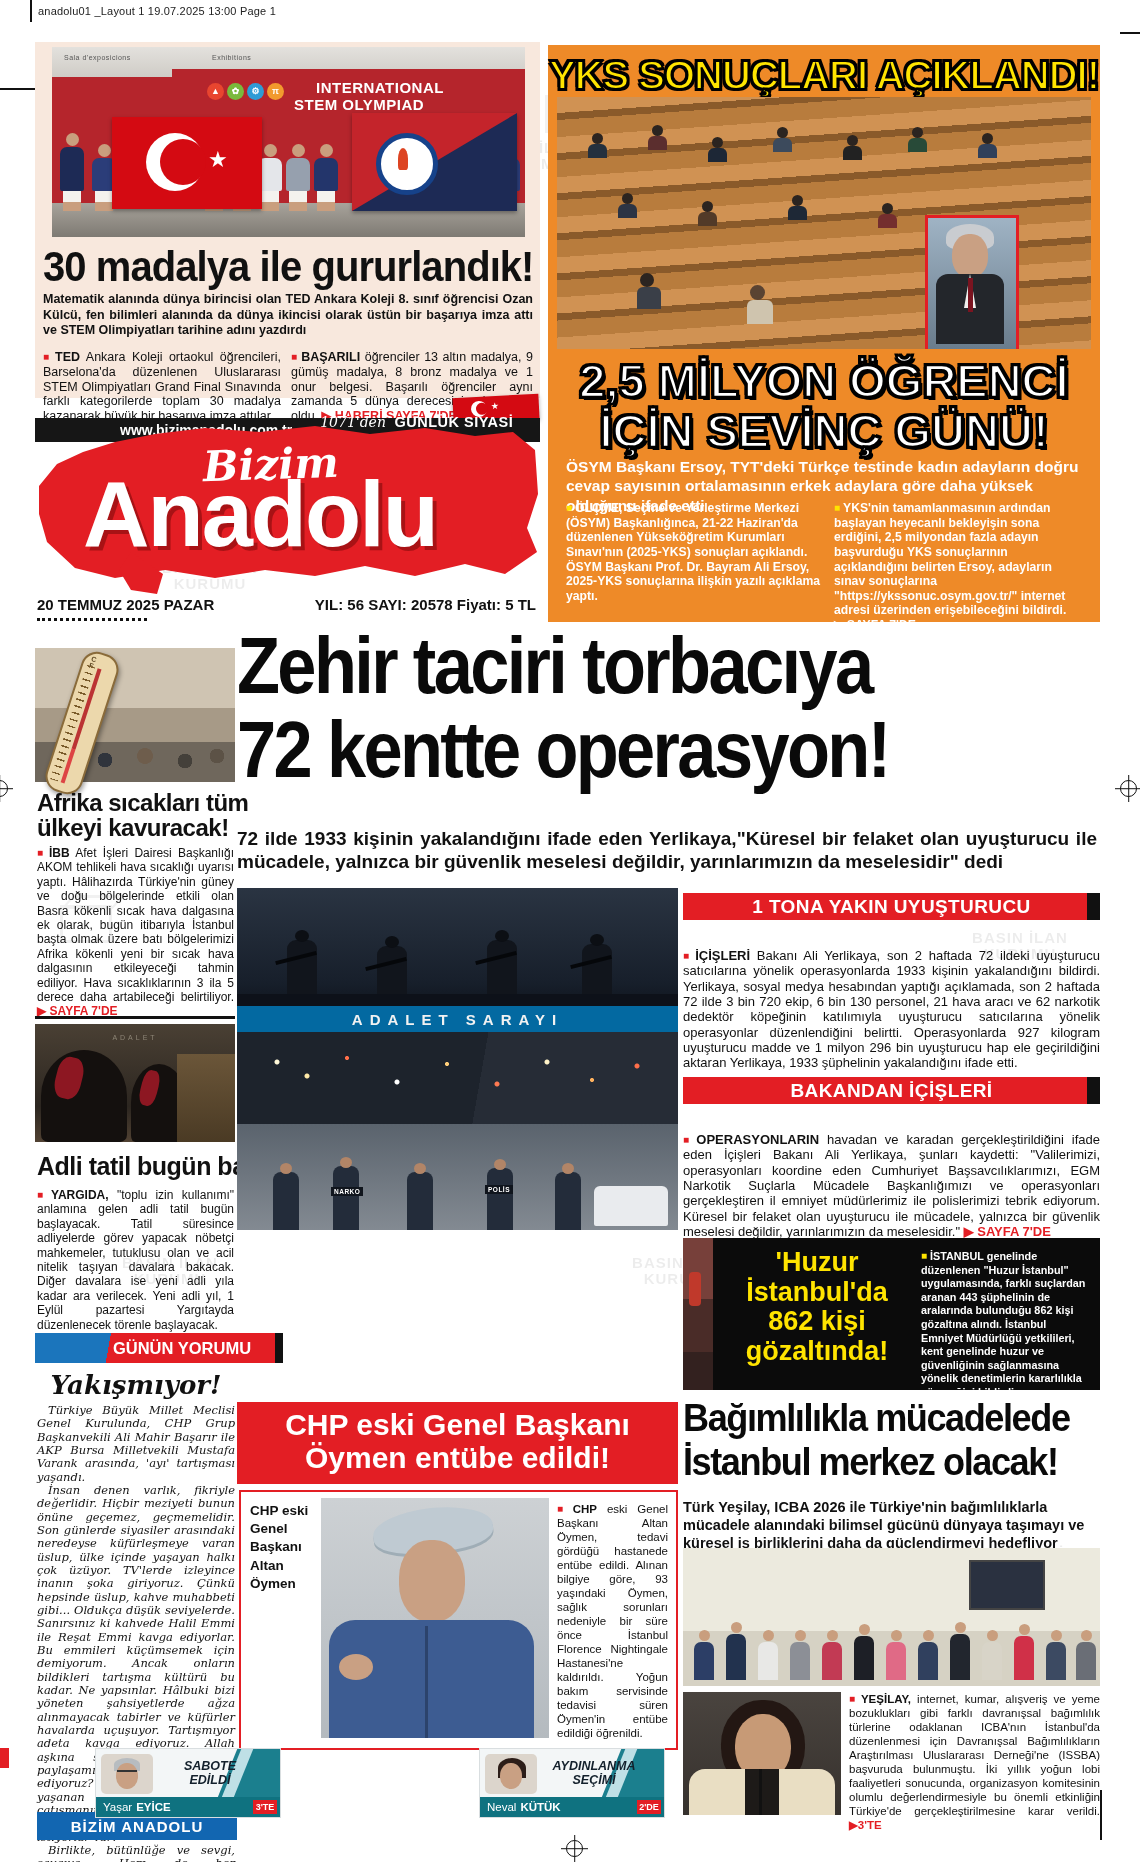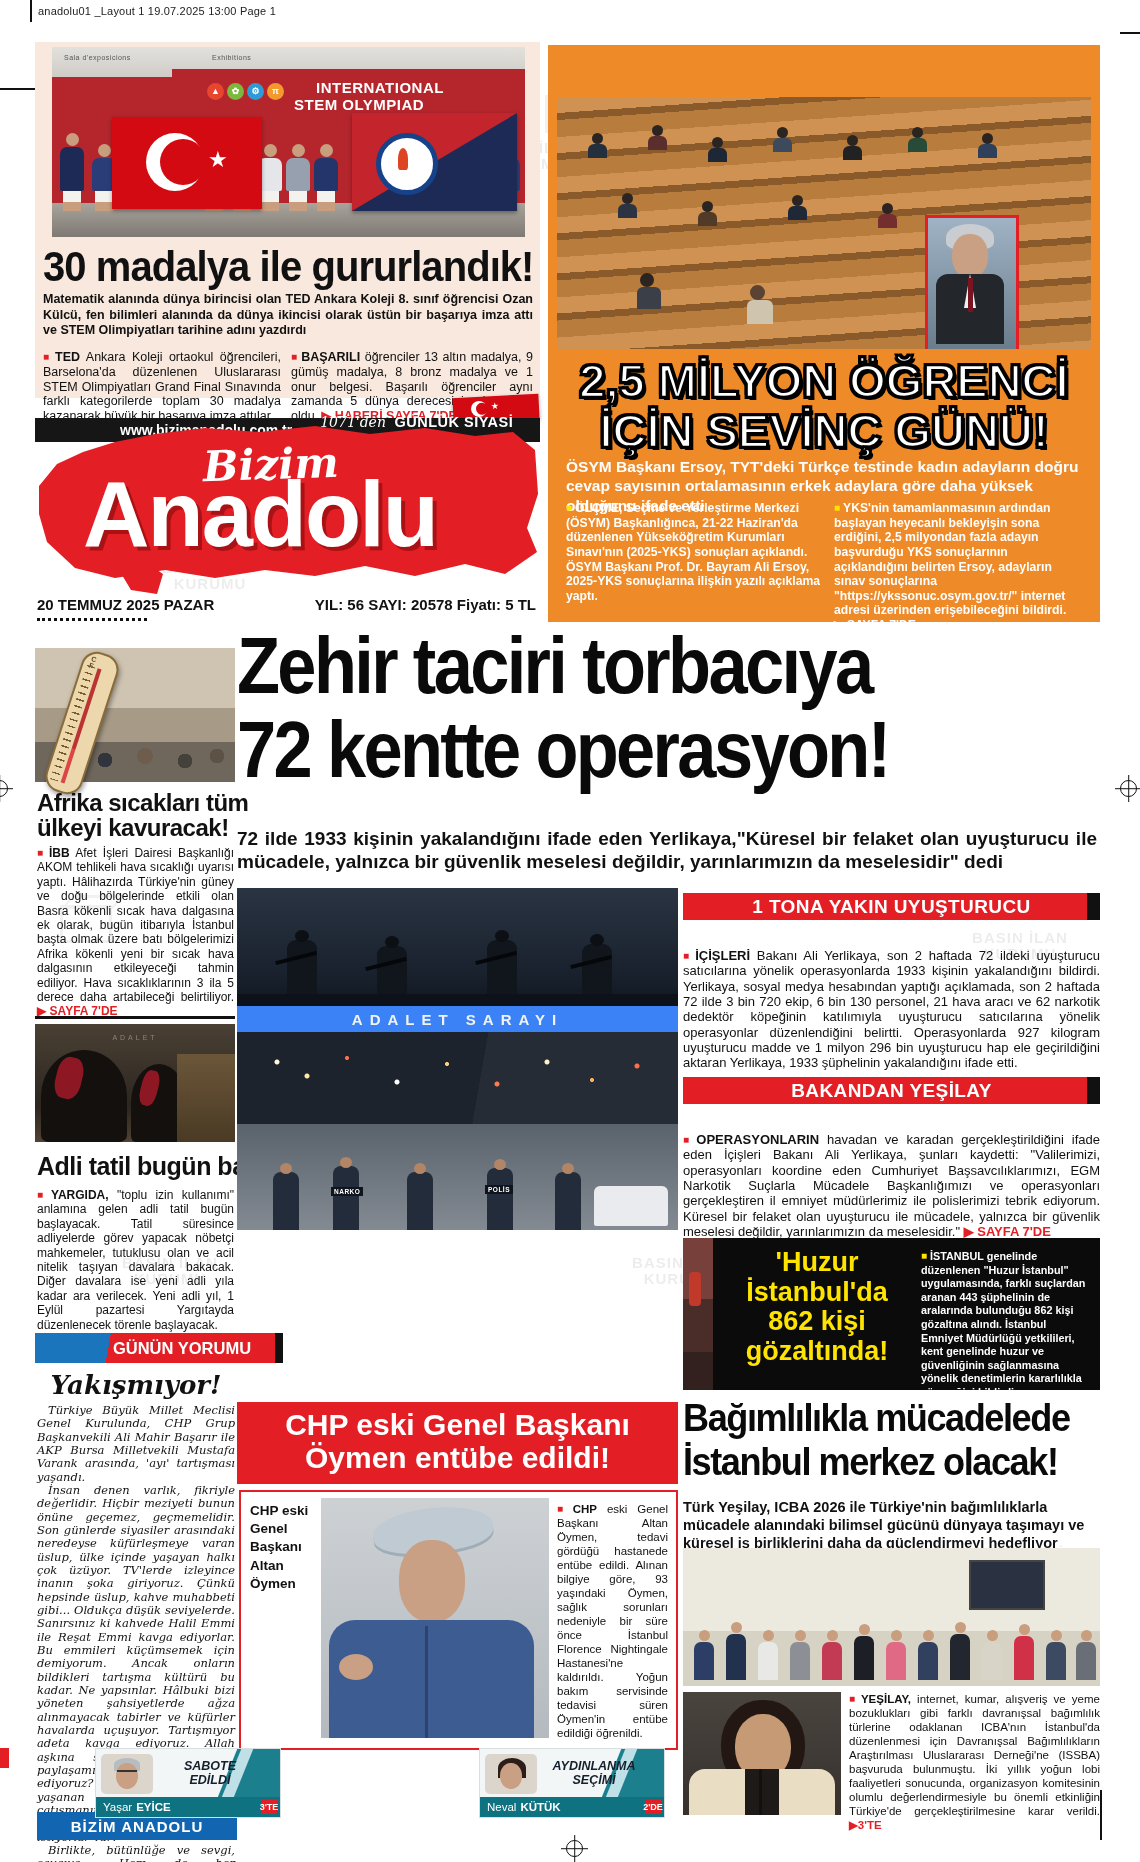--- a/index.html
+++ b/index.html
@@ -97,21 +97,21 @@
   .yorumtitle{font-family:"DejaVu Serif",serif;font-style:italic;font-weight:bold;font-size:26px;text-align:center;}
   .yorum{font-family:"DejaVu Serif",serif;font-style:italic;font-size:11.5px;line-height:1.16;text-align:justify;}
   .yorum p{margin:0;text-indent:11px;}
   .bluebar{background:#1266b1;color:#fff;font-weight:800;font-size:15px;display:flex;align-items:center;justify-content:center;letter-spacing:1px;}
   
   .nightops{background:linear-gradient(#2a3442,#171f2b 80%,#10161f);overflow:hidden;}
   .sol{position:absolute;width:30px;height:54px;background:#11151c;border-radius:9px 9px 0 0;}
   .sol::before{content:"";position:absolute;top:-10px;left:8px;width:14px;height:12px;border-radius:50%;background:#0c0f14;}
   .sol::after{content:"";position:absolute;top:16px;left:-12px;width:42px;height:3.5px;background:#05070a;transform:rotate(-14deg);}
   .ledge{position:absolute;left:0;right:0;bottom:0;height:12px;background:#0d1119;}
-  .signband{background:#3b82f6;color:#f2f2f2;font-size:15px;letter-spacing:7px;font-weight:600;
+  .signband{background:#0369a1;color:#f2f2f2;font-size:15px;letter-spacing:7px;font-weight:600;
             display:flex;align-items:center;justify-content:center;}
   .nightstreet{background:
      radial-gradient(circle 5px at 40px 30px,#fff8d8 40%,transparent 60%),
      radial-gradient(circle 5px at 70px 44px,#ffe9a8 40%,transparent 60%),
      radial-gradient(circle 4px at 110px 26px,#ff6f4a 40%,transparent 60%),
      radial-gradient(circle 5px at 160px 50px,#fff 40%,transparent 60%),
      radial-gradient(circle 4px at 210px 32px,#ffce7a 40%,transparent 60%),
      radial-gradient(circle 5px at 260px 52px,#ff7a52 40%,transparent 60%),
      radial-gradient(circle 5px at 310px 30px,#fff3c8 40%,transparent 60%),
      radial-gradient(circle 4px at 355px 48px,#ffb25e 40%,transparent 60%),
@@ -167,21 +167,21 @@
   
   .teaser{background:#f3f6f7;overflow:hidden;border:1px solid #d9dee0;}
   .teaser .sw1{position:absolute;right:-14px;top:-8px;width:70px;height:120%;background:#1b7f8e;transform:skewX(-22deg);}
   .teaser .sw2{position:absolute;right:40px;top:-8px;width:12px;height:120%;background:#bfe0e6;transform:skewX(-22deg);}
   .tport{position:absolute;left:5px;top:5px;width:52px;height:40px;border-radius:5px;overflow:hidden;background:#dcd5cc;}
   .tface{position:absolute;left:15px;top:9px;width:22px;height:26px;border-radius:48%;background:#c9a083;}
   .thair{position:absolute;left:13px;top:4px;width:26px;height:13px;border-radius:50% 50% 0 0;}
   .ttitle{position:absolute;font-style:italic;font-weight:900;font-size:12.5px;line-height:1.15;color:#13202c;text-align:center;}
   .tbar{position:absolute;left:0;right:0;bottom:0;height:20px;background:#0f7280;color:#fff;display:flex;align-items:center;padding-left:7px;font-size:11.5px;}
   .tbar b{margin-left:4px;font-weight:800;}
-  .tbadge{position:absolute;right:3px;bottom:3px;width:16px;height:14px;background:#e31e24;color:#fff;font-size:9px;font-weight:800;
+  .tbadge{position:absolute;right:3px;bottom:3px;width:24px;height:14px;background:#e31e24;color:#fff;font-size:9px;font-weight:800;
           display:flex;align-items:center;justify-content:center;margin-left:16px;}
 </style>
 </head>
 <body>
 
 <div id="page">
 
   <div class="abs cl" style="left:30px;top:0;width:1.5px;height:22px;"></div>
   <div class="abs slug" style="left:38px;top:5px;">anadolu01 _Layout 1  19.07.2025  13:00  Page 1</div>
   <div class="abs cl" style="left:0;top:88px;width:44px;height:1.5px;"></div>
@@ -304,20 +304,21 @@
     <div class="abs bt" style="left:8px;top:288px;width:238px;font-size:12.5px;">
       <span class="blt">■</span><span class="lead">TED</span> <span>Ankara Koleji ortaokul öğrencileri, Barselona'da düzenlenen Uluslararası STEM Olimpiyatları Grand Final Sınavında farklı kategorilerde toplam 30 madalya kazanarak büyük bir başarıya imza attılar.</span>
     </div>
     <div class="abs bt" style="left:256px;top:288px;width:242px;font-size:12.5px;">
       <span class="blt">■</span><span class="lead">BAŞARILI</span> <span>öğrenciler 13 altın madalya, 9 gümüş madalya, 8 bronz madalya ve 1 onur belgesi. Başarılı öğrenciler aynı zamanda 5 dünya derecesinin de sahibi oldu.</span>
       <span class="more">▶ HABERİ SAYFA 7'DE</span>
     </div>
   </div>
 
   <div class="abs yksblock" style="left:548px;top:45px;width:552px;height:577px;">
+    <div class="abs yks-top" style="left:0;top:8px;width:100%;">YKS SONUÇLARI AÇIKLANDI!</div>
     <div class="abs examhall" style="left:9px;top:52px;width:534px;height:252px;">
       <div class="stu" style="left:30px;top:36px;">
           <div class="hd"></div>
           <div class="bd" style="background:#24303e;"></div>
         </div>
       <div class="stu" style="left:90px;top:28px;">
           <div class="hd"></div>
           <div class="bd" style="background:#5b2e2e;"></div>
         </div>
       <div class="stu" style="left:150px;top:40px;">
@@ -517,21 +518,21 @@
         <span>Neval</span>
         <b>KÜTÜK</b>
       </div>
     <div class="tbadge">2'DE</div>
   </div>
 
   <div class="abs rbanner" style="left:683px;top:893px;width:417px;height:27px;">1 TONA YAKIN UYUŞTURUCU</div>
   <div class="abs bt" style="left:683px;top:928px;width:417px;">
     <span class="blt">■</span><span class="lead">İÇİŞLERİ</span> <span>Bakanı Ali Yerlikaya, son 2 haftada 72 ildeki uyuşturucu satıcılarına yönelik operasyonlarda 1933 kişinin yakalandığını bildirdi. Yerlikaya, sosyal medya hesabından yaptığı açıklamada, son 2 haftada 72 ilde 3 bin 720 ekip, 6 bin 130 personel, 21 hava aracı ve 62 narkotik dedektör köpeğinin katılımıyla uyuşturucu satıcılarına yönelik operasyonlar düzenlendiğini belirtti. Operasyonlarda 927 kilogram uyuşturucu madde ve 1 milyon 296 bin uyuşturucu hap ele geçirildiğini aktaran Yerlikaya, 1933 şüphelinin yakalandığını ifade etti.</span>
   </div>
-  <div class="abs rbanner" style="left:683px;top:1077px;width:417px;height:27px;">BAKANDAN YEŞİLAY</div>
+  <div class="abs rbanner" style="left:683px;top:1077px;width:417px;height:27px;">BAKANDAN İÇİŞLERİ</div>
   <div class="abs bt" style="left:683px;top:1112px;width:417px;">
     <span class="blt">■</span><span class="lead">OPERASYONLARIN</span> <span>havadan ve karadan gerçekleştirildiğini ifade eden İçişleri Bakanı Ali Yerlikaya, şunları kaydetti: "Valilerimizi, operasyonları koordine eden Cumhuriyet Başsavcılıklarımızı, EGM Narkotik Suçlarla Mücadele Başkanlığımızı ve operasyonları gerçekleştiren il emniyet müdürlerimiz ile polislerimizi tebrik ediyorum. Küresel bir felaket olan uyuşturucu ile mücadele, yalnızca bir güvenlik meselesi değildir, yarınlarımızın da meselesidir."</span>
     <span class="more">▶ SAYFA 7'DE</span>
   </div>
 
   <div class="abs" style="left:683px;top:1238px;width:417px;height:152px;">
     <div class="abs huzsliver" style="left:0;top:0;width:30px;height:152px;"></div>
     <div class="abs huzbox" style="left:30px;top:0;width:387px;height:152px;">
       <div class="abs huz-yellow pre" style="left:10px;top:10px;width:188px;">'Huzur
 İstanbul'da

